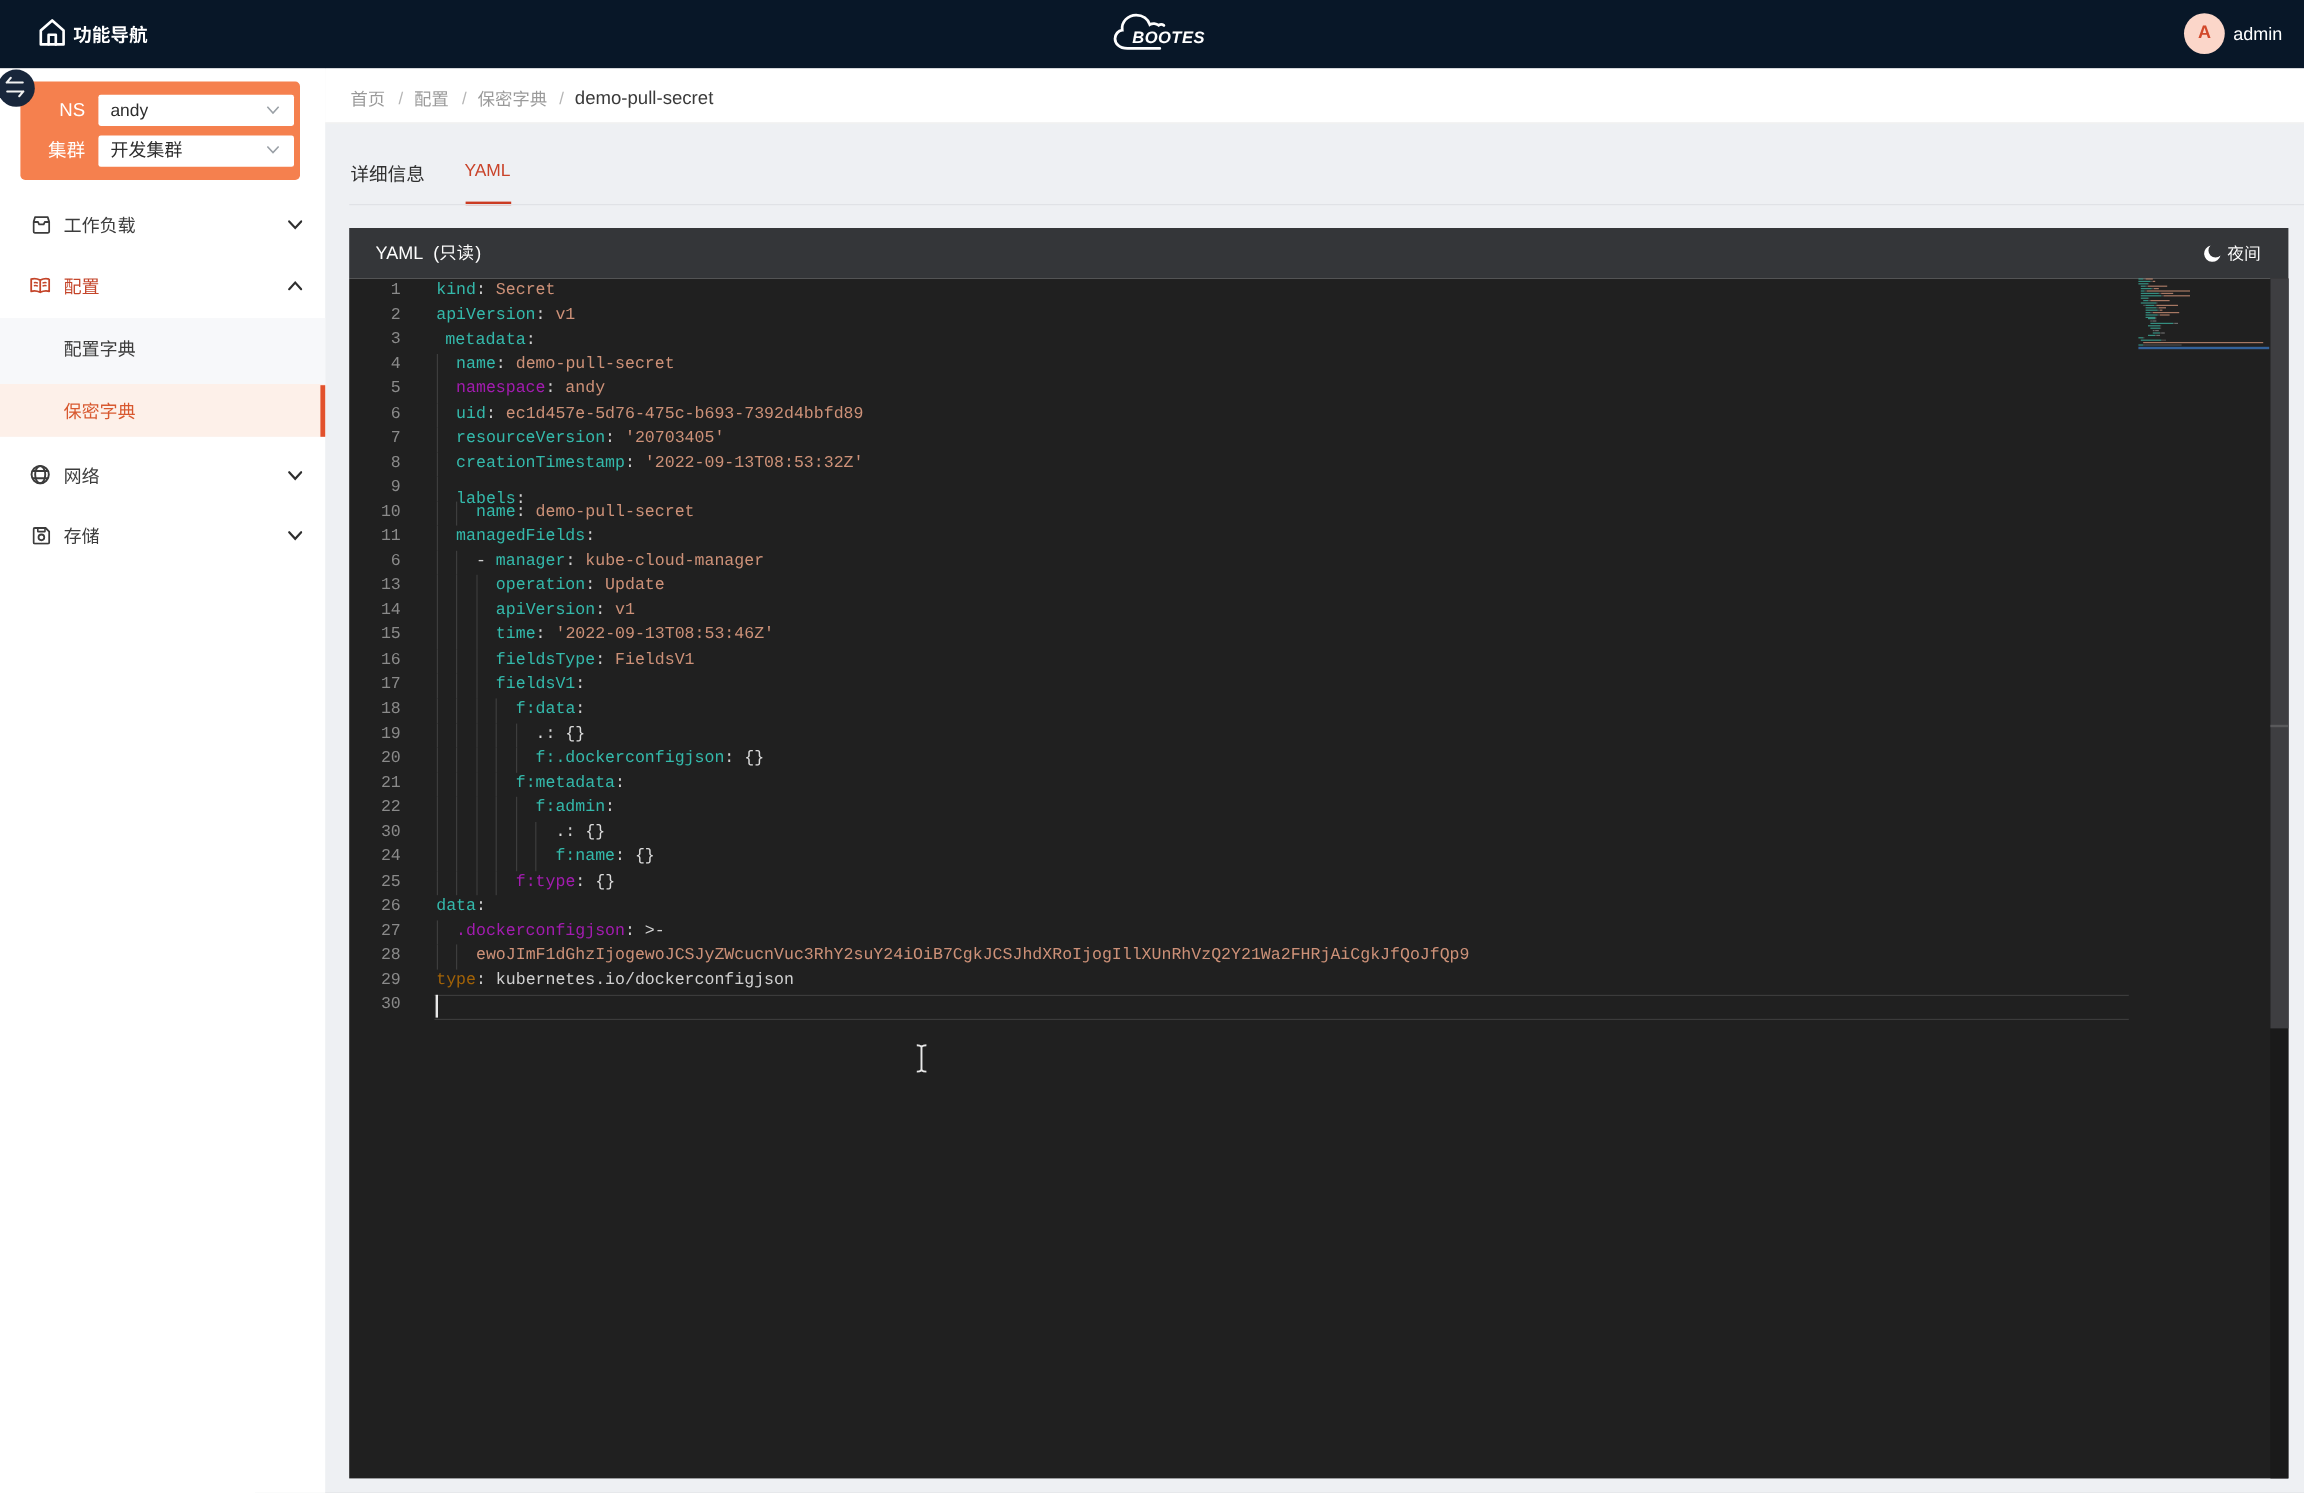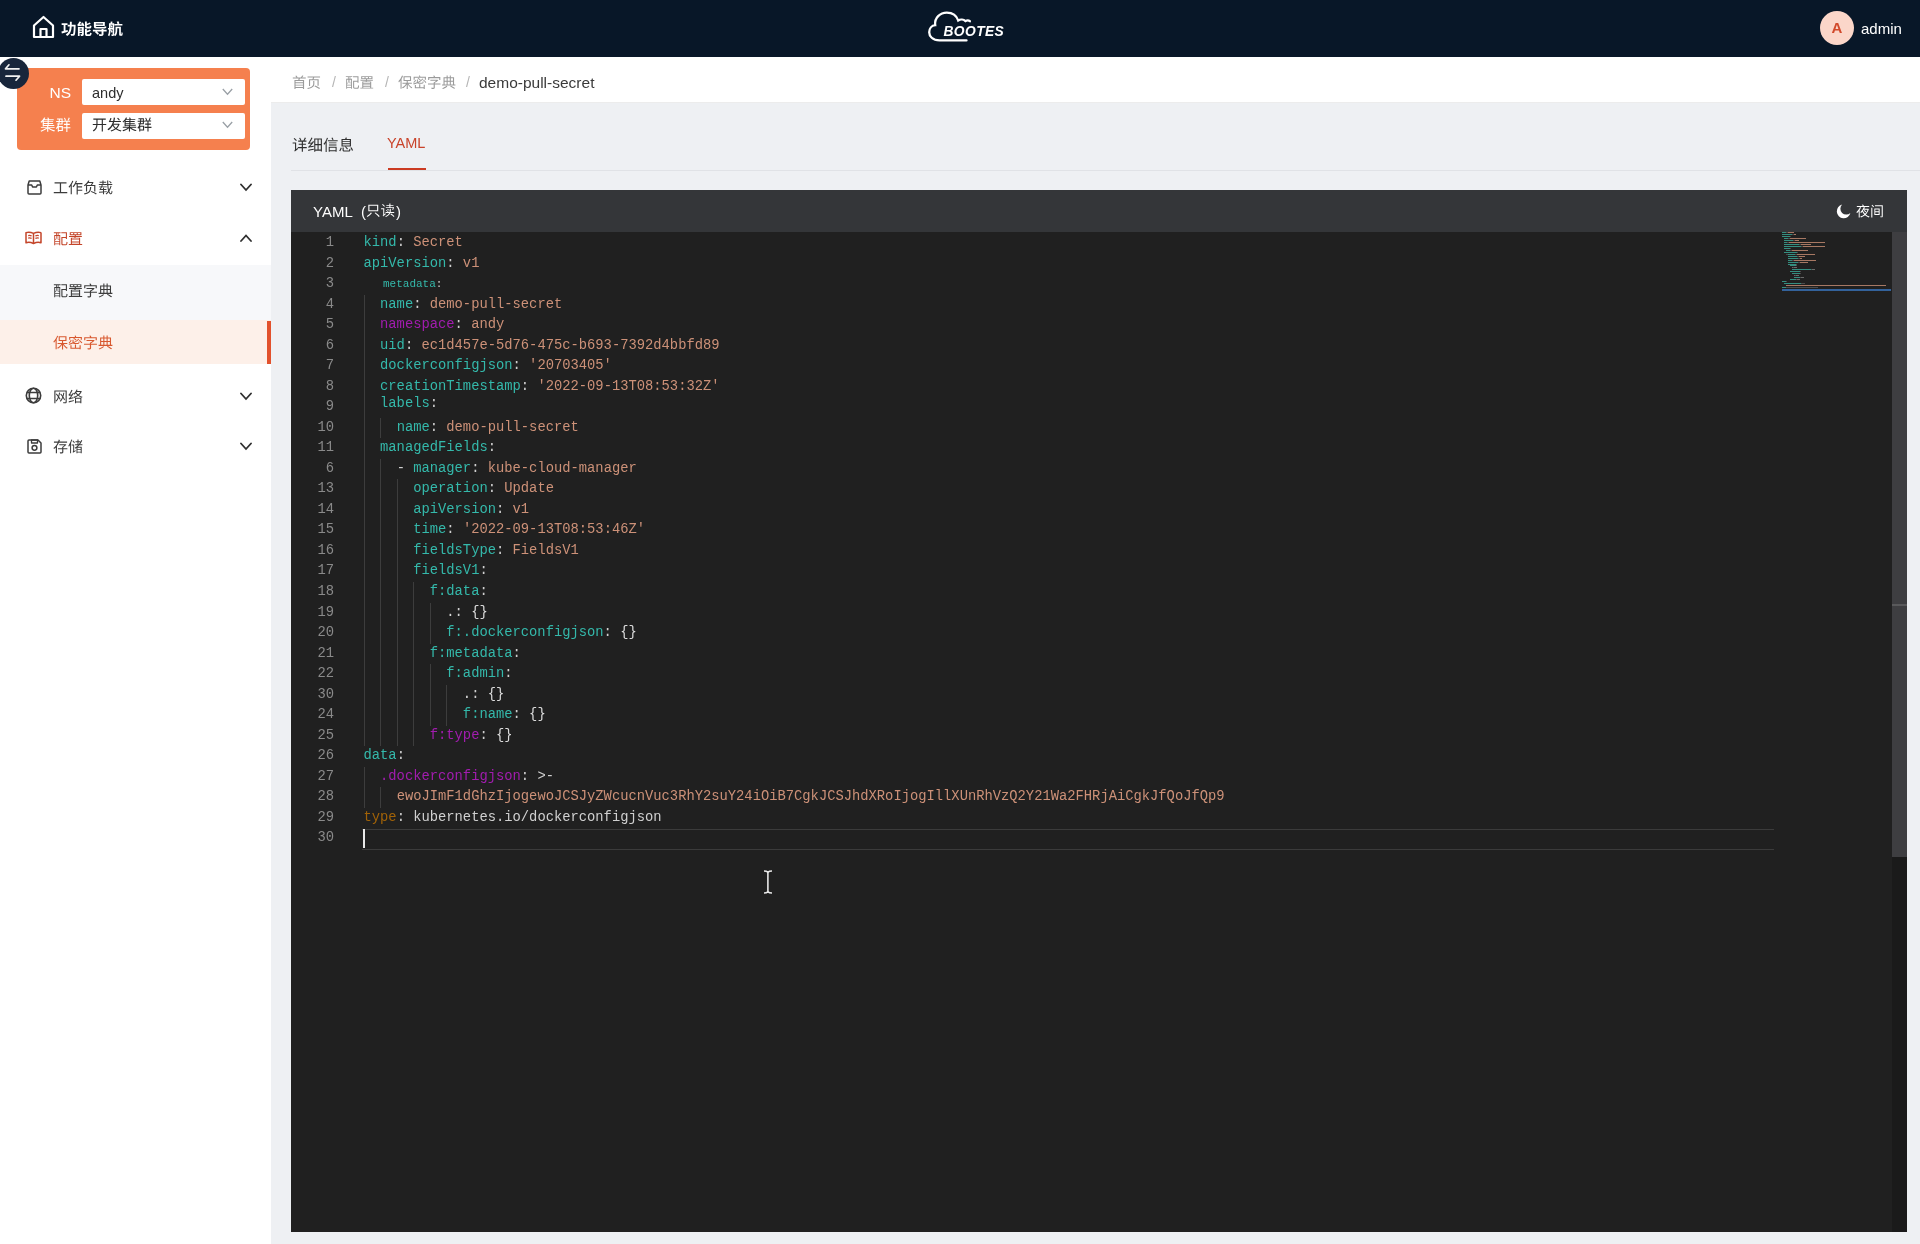--- a/index.html
+++ b/index.html
@@ -286,33 +286,33 @@
 <div class="abs" style="left:396.69px;top:725.72px;width:1px;height:20.53px;background:#3d3d3d"></div>
 <div class="abs" style="left:413.29px;top:725.72px;width:1px;height:20.53px;background:#3d3d3d"></div>
 <div class="abs" style="left:363.50px;top:766.78px;width:1px;height:20.53px;background:#3d3d3d"></div>
 <div class="abs" style="left:363.50px;top:787.31px;width:1px;height:20.53px;background:#3d3d3d"></div>
 <div class="abs" style="left:380.10px;top:787.31px;width:1px;height:20.53px;background:#3d3d3d"></div>
 <div class="abs" style="left:291px;top:233.00px;width:43px;height:20.53px;line-height:20.53px;text-align:right;font-family:'Liberation Mono',monospace;font-size:13.8px;color:#8a8a8a">1</div>
 <pre class="abs" style="left:363.5px;top:233.00px;height:20.53px;line-height:20.53px;font-size:13.8px;margin:0"><span style="color:#34b9ab">kind</span><span style="color:#d0d0d0">: </span><span style="color:#cd9178">Secret</span></pre>
 <div class="abs" style="left:291px;top:253.53px;width:43px;height:20.53px;line-height:20.53px;text-align:right;font-family:'Liberation Mono',monospace;font-size:13.8px;color:#8a8a8a">2</div>
 <pre class="abs" style="left:363.5px;top:253.53px;height:20.53px;line-height:20.53px;font-size:13.8px;margin:0"><span style="color:#34b9ab">apiVersion</span><span style="color:#d0d0d0">: </span><span style="color:#cd9178">v1</span></pre>
 <div class="abs" style="left:291px;top:274.06px;width:43px;height:20.53px;line-height:20.53px;text-align:right;font-family:'Liberation Mono',monospace;font-size:13.8px;color:#8a8a8a">3</div>
-<pre class="abs" style="left:383px;top:274.06px;height:20.53px;line-height:20.53px;font-size:11px;margin:0"><span style="color:#34b9ab">metadata</span><span style="color:#d0d0d0">:</span></pre>
+<pre class="abs" style="left:371px;top:274.06px;height:20.53px;line-height:20.53px;font-size:14px;margin:0"><span style="color:#34b9ab">metadata</span><span style="color:#d0d0d0">:</span></pre>
 <div class="abs" style="left:291px;top:294.59px;width:43px;height:20.53px;line-height:20.53px;text-align:right;font-family:'Liberation Mono',monospace;font-size:13.8px;color:#8a8a8a">4</div>
 <pre class="abs" style="left:363.5px;top:294.59px;height:20.53px;line-height:20.53px;font-size:13.8px;margin:0">  <span style="color:#34b9ab">name</span><span style="color:#d0d0d0">: </span><span style="color:#cd9178">demo-pull-secret</span></pre>
 <div class="abs" style="left:291px;top:315.12px;width:43px;height:20.53px;line-height:20.53px;text-align:right;font-family:'Liberation Mono',monospace;font-size:13.8px;color:#8a8a8a">5</div>
 <pre class="abs" style="left:363.5px;top:315.12px;height:20.53px;line-height:20.53px;font-size:13.8px;margin:0">  <span style="color:#a21caf">namespace</span><span style="color:#d0d0d0">: </span><span style="color:#cd9178">andy</span></pre>
 <div class="abs" style="left:291px;top:335.65px;width:43px;height:20.53px;line-height:20.53px;text-align:right;font-family:'Liberation Mono',monospace;font-size:13.8px;color:#8a8a8a">6</div>
 <pre class="abs" style="left:363.5px;top:335.65px;height:20.53px;line-height:20.53px;font-size:13.8px;margin:0">  <span style="color:#34b9ab">uid</span><span style="color:#d0d0d0">: </span><span style="color:#cd9178">ec1d457e-5d76-475c-b693-7392d4bbfd89</span></pre>
 <div class="abs" style="left:291px;top:356.18px;width:43px;height:20.53px;line-height:20.53px;text-align:right;font-family:'Liberation Mono',monospace;font-size:13.8px;color:#8a8a8a">7</div>
-<pre class="abs" style="left:363.5px;top:356.18px;height:20.53px;line-height:20.53px;font-size:13.8px;margin:0">  <span style="color:#34b9ab">dockerconfigjson</span><span style="color:#d0d0d0">: </span><span style="color:#cd9178">'20703405'</span></pre>
+<pre class="abs" style="left:363.5px;top:356.18px;height:20.53px;line-height:20.53px;font-size:13.8px;margin:0">  <span style="color:#34b9ab">resourceVersion</span><span style="color:#d0d0d0">: </span><span style="color:#cd9178">'20703405'</span></pre>
 <div class="abs" style="left:291px;top:376.71px;width:43px;height:20.53px;line-height:20.53px;text-align:right;font-family:'Liberation Mono',monospace;font-size:13.8px;color:#8a8a8a">8</div>
 <pre class="abs" style="left:363.5px;top:376.71px;height:20.53px;line-height:20.53px;font-size:13.8px;margin:0">  <span style="color:#34b9ab">creationTimestamp</span><span style="color:#d0d0d0">: </span><span style="color:#cd9178">'2022-09-13T08:53:32Z'</span></pre>
 <div class="abs" style="left:291px;top:397.24px;width:43px;height:20.53px;line-height:20.53px;text-align:right;font-family:'Liberation Mono',monospace;font-size:13.8px;color:#8a8a8a">9</div>
-<pre class="abs" style="left:363.5px;top:394px;height:20.53px;line-height:20.53px;font-size:13.8px;margin:0">  <span style="color:#34b9ab">labels</span><span style="color:#d0d0d0">:</span></pre>
+<pre class="abs" style="left:363.5px;top:407px;height:20.53px;line-height:20.53px;font-size:13.8px;margin:0">  <span style="color:#34b9ab">labels</span><span style="color:#d0d0d0">:</span></pre>
 <div class="abs" style="left:291px;top:417.77px;width:43px;height:20.53px;line-height:20.53px;text-align:right;font-family:'Liberation Mono',monospace;font-size:13.8px;color:#8a8a8a">10</div>
 <pre class="abs" style="left:363.5px;top:417.77px;height:20.53px;line-height:20.53px;font-size:13.8px;margin:0">    <span style="color:#34b9ab">name</span><span style="color:#d0d0d0">: </span><span style="color:#cd9178">demo-pull-secret</span></pre>
 <div class="abs" style="left:291px;top:438.30px;width:43px;height:20.53px;line-height:20.53px;text-align:right;font-family:'Liberation Mono',monospace;font-size:13.8px;color:#8a8a8a">11</div>
 <pre class="abs" style="left:363.5px;top:438.30px;height:20.53px;line-height:20.53px;font-size:13.8px;margin:0">  <span style="color:#34b9ab">managedFields</span><span style="color:#d0d0d0">:</span></pre>
 <div class="abs" style="left:291px;top:458.83px;width:43px;height:20.53px;line-height:20.53px;text-align:right;font-family:'Liberation Mono',monospace;font-size:13.8px;color:#8a8a8a">6</div>
 <pre class="abs" style="left:363.5px;top:458.83px;height:20.53px;line-height:20.53px;font-size:13.8px;margin:0">    <span style="color:#d0d0d0">- </span><span style="color:#34b9ab">manager</span><span style="color:#d0d0d0">: </span><span style="color:#cd9178">kube-cloud-manager</span></pre>
 <div class="abs" style="left:291px;top:479.36px;width:43px;height:20.53px;line-height:20.53px;text-align:right;font-family:'Liberation Mono',monospace;font-size:13.8px;color:#8a8a8a">13</div>
 <pre class="abs" style="left:363.5px;top:479.36px;height:20.53px;line-height:20.53px;font-size:13.8px;margin:0">      <span style="color:#34b9ab">operation</span><span style="color:#d0d0d0">: </span><span style="color:#cd9178">Update</span></pre>
 <div class="abs" style="left:291px;top:499.89px;width:43px;height:20.53px;line-height:20.53px;text-align:right;font-family:'Liberation Mono',monospace;font-size:13.8px;color:#8a8a8a">14</div>
 <pre class="abs" style="left:363.5px;top:499.89px;height:20.53px;line-height:20.53px;font-size:13.8px;margin:0">      <span style="color:#34b9ab">apiVersion</span><span style="color:#d0d0d0">: </span><span style="color:#cd9178">v1</span></pre>

